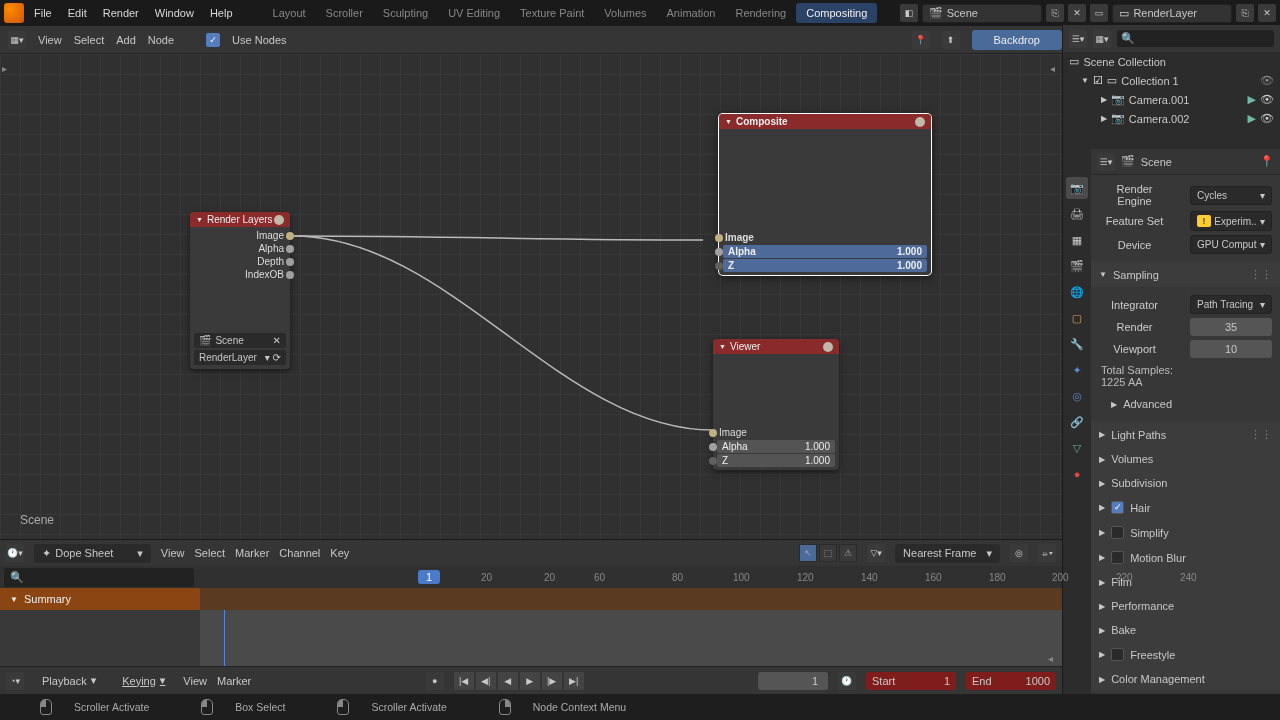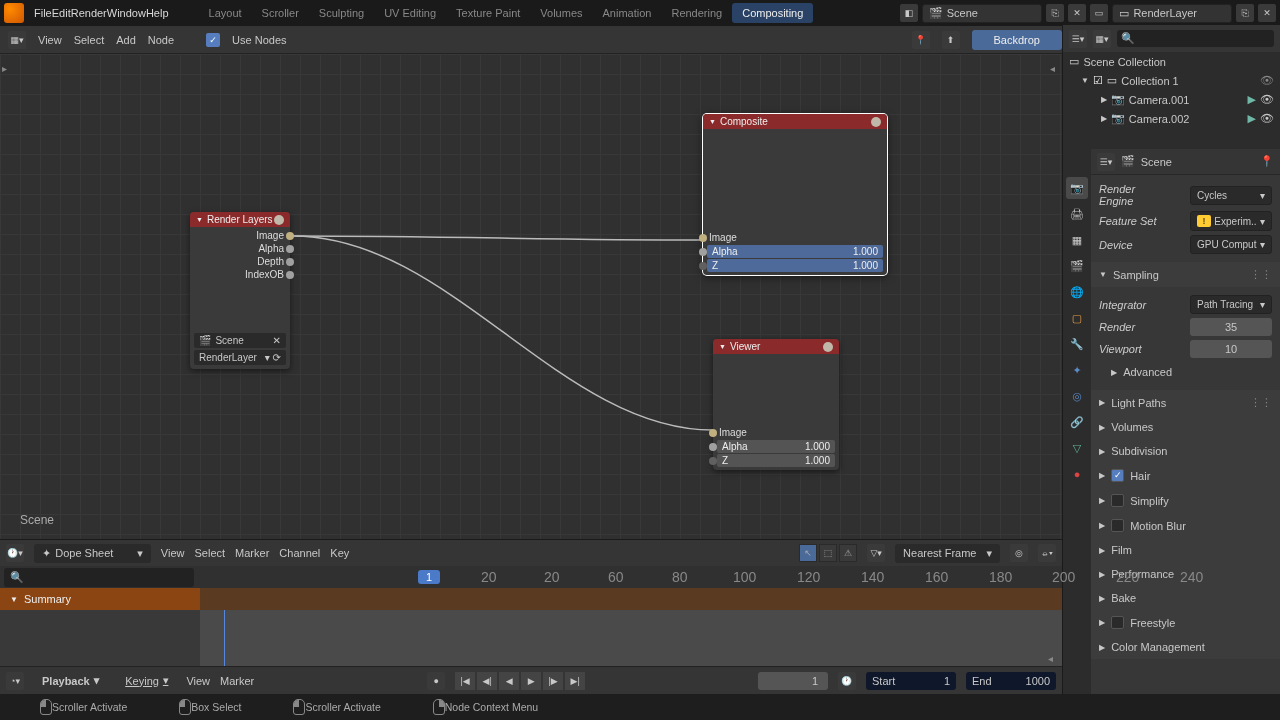--- a/index.html
+++ b/index.html
@@ -1,21 +1,21 @@
 <!DOCTYPE html>
 <html><head>
 <meta charset="utf-8">
 <style>
 * { margin: 0; padding: 0; box-sizing: border-box; font-family: -apple-system, BlinkMacSystemFont, 'Segoe UI', sans-serif; user-select: none; }
 body { background: #303030; color: #c8c8c8; font-size: 11px; overflow: hidden; width: 1280px; height: 720px; position: relative; }
 
 
 .top-bar { height: 26px; background: #1a1a1a; display: flex; align-items: center; padding: 0 4px; }
 .app-icon { width: 20px; height: 20px; background: radial-gradient(circle at 30% 30%, #ff8a00, #d05700); border-radius: 3px; margin-right: 6px; }
-.top-menu { display: flex; margin-left: 4px; }
+.top-menu { display: flex; gap: 16px; margin-left: 4px; }
 .top-menu span { cursor: pointer; color: #d8d8d8; }
 .tabs { display: flex; margin-left: 30px; gap: 0; }
 .tabs span { padding: 4px 10px; color: #888; cursor: pointer; font-size: 11px; }
 .tabs span.active { background: #2a4266; color: #eee; border-radius: 3px; }
 .scene-controls { margin-left: auto; display: flex; align-items: center; gap: 4px; }
 .scene-field, .layer-field { background: #333; border: 1px solid #222; padding: 2px 6px; border-radius: 3px; display: flex; align-items: center; gap: 4px; min-width: 120px; }
 .icon-btn { width: 18px; height: 18px; background: #3a3a3a; border-radius: 2px; display: flex; align-items: center; justify-content: center; cursor: pointer; font-size: 9px; }
 
 
 .node-header { height: 28px; background: #353535; display: flex; align-items: center; padding: 0 8px; gap: 12px; border-bottom: 1px solid #222; }
@@ -59,55 +59,55 @@
 
 
 .properties { position: absolute; top: 149px; right: 0; width: 218px; bottom: 0; background: #373737; border-left: 1px solid #1a1a1a; display: flex; overflow: hidden; }
 .prop-tabs { width: 28px; background: #2c2c2c; display: flex; flex-direction: column; gap: 4px; padding: 28px 3px 3px; }
 .prop-tab { width: 22px; height: 22px; border-radius: 3px; display: flex; align-items: center; justify-content: center; cursor: pointer; font-size: 11px; }
 .prop-tab.active { background: #4a4a4a; }
 .prop-body { flex: 1; overflow-y: hidden; font-size: 11px; }
 .prop-header { height: 26px; background: #353535; display: flex; align-items: center; padding: 0 6px; gap: 6px; border-bottom: 1px solid #282828; }
 .pin-icon { margin-left: auto; color: #888; }
 .prop-row { display: flex; align-items: center; padding: 2px 8px; justify-content: space-between; }
-.prop-label { color: #ccc; text-align: left; flex: 1; margin-right: 20px; font-style: italic; }
+.prop-label { color: #ccc; text-align: center; flex: 1; margin-right: 20px; }
 .prop-dropdown { background: #2a2a2a; border-radius: 3px; padding: 3px 6px; width: 82px; display: flex; justify-content: space-between; align-items: center; cursor: pointer; border: 1px solid #222; font-size: 10px; }
 .prop-num { background: #555; border-radius: 3px; padding: 3px 6px; width: 82px; text-align: center; cursor: pointer; }
 .panel-hdr { display: flex; align-items: center; padding: 6px 8px; gap: 6px; cursor: pointer; background: #3c3c3c; }
 .panel-hdr .disclosure { font-size: 8px; }
 .panel-hdr .panel-icon { margin-left: auto; color: #888; }
 .panel-check { width: 13px; height: 13px; border: 1px solid #555; border-radius: 2px; background: #2a2a2a; }
 .panel-check.on { background: #567ebf; }
 .panel-check.on::before { content: '✓'; color: #fff; font-size: 9px; display: block; text-align: center; line-height: 11px; }
 .warn-icon { color: #000; background: #ffcc33; width: 14px; height: 12px; text-align: center; font-size: 9px; line-height: 12px; border-radius: 2px; }
 
 
 .dopesheet { position: absolute; left: 0; right: 218px; bottom: 26px; height: 155px; background: #393939; border-top: 1px solid #1a1a1a; }
 .dope-hdr { height: 26px; background: #353535; display: flex; align-items: center; padding: 0 6px; gap: 10px; }
 .dope-dropdown { background: #2a2a2a; border-radius: 3px; padding: 3px 8px; display: flex; align-items: center; gap: 4px; cursor: pointer; }
 .dope-search { height: 22px; background: #303030; margin: 0; display: flex; align-items: center; }
 .dope-search .search-box { background: #222; width: 190px; margin: 0 4px; padding: 3px 6px; border-radius: 3px; color: #666; }
 .frame-ruler { display: flex; position: relative; margin-left: 200px; height: 100%; align-items: center; }
 .frame-ruler .frame-cur { position: absolute; left: 20px; background: #4a7ac8; padding: 1px 8px; border-radius: 3px; color: #fff; }
-.frame-tick { position: absolute; color: #888; font-size: 14px; }
+.frame-tick { position: absolute; color: #888; font-size: 10px; }
 .summary-row { height: 22px; background: #8b4513; padding: 0 10px; display: flex; align-items: center; color: #eee; margin-right: 0; }
 .summary-row .tri { margin-right: 6px; font-size: 8px; }
 .dope-tracks { position: relative; height: 60px; background: linear-gradient(90deg, #393939 200px, #4a4a4a 200px); }
 .playhead { position: absolute; left: 224px; top: 0; bottom: 0; width: 1px; background: #5588dd; }
 
 
 .playback-bar { position: absolute; left: 0; right: 218px; bottom: 26px; height: 28px; background: #353535; display: flex; align-items: center; padding: 0 6px; gap: 10px; border-top: 1px solid #222; }
 .transport { display: flex; gap: 2px; margin: 0 auto; }
 .transport .tbtn { width: 20px; height: 18px; background: #444; display: flex; align-items: center; justify-content: center; cursor: pointer; font-size: 9px; }
 .frame-input { background: #555; border-radius: 3px; padding: 3px 10px; text-align: right; width: 70px; }
-.range-input { background: #0f172a; border-radius: 3px; padding: 3px 6px; display: flex; gap: 10px; width: 90px; justify-content: space-between; }
+.range-input { background: #7f1d1d; border-radius: 3px; padding: 3px 6px; display: flex; gap: 10px; width: 90px; justify-content: space-between; }
 
 
 .status-bar { position: absolute; left: 0; right: 0; bottom: 0; height: 26px; background: #1e1e1e; display: flex; align-items: center; padding: 0 8px; gap: 20px; font-size: 10.5px; color: #aaa; }
-.status-item { display: flex; align-items: center; gap: 0; padding-left: 32px; }
+.status-item { display: flex; align-items: center; gap: 22px; padding-left: 32px; }
 .mouse-icon { width: 12px; height: 16px; border: 1px solid #888; border-radius: 5px 5px 3px 3px; position: relative; }
 .mouse-icon::before { content: ''; position: absolute; top: 0; left: 0; width: 5px; height: 7px; background: #888; border-radius: 4px 0 0 0; }
 .mouse-icon.right::before { left: auto; right: 0; border-radius: 0 4px 0 0; }
 .status-stats { margin-left: auto; }
 .collapse-handle { position: absolute; width: 10px; height: 16px; color: #888; cursor: pointer; font-size: 10px; display: flex; align-items: center; }
 </style>
 </head>
 <body>
 
 <div class="top-bar">
@@ -211,21 +211,21 @@
           <span>Scene</span>
           <span style="margin-left:auto">✕</span>
         </div>
       <div class="scene-select">
           <span>RenderLayer</span>
           <span style="margin-left:auto">▾ ⟳</span>
         </div>
     </div>
   </div>
 
-  <div class="node active" style="left:703px; top:60px; width:184px;">
+  <div class="node active" style="left:719px; top:60px; width:212px;font-weight:bold;">
     <div class="node-hdr">
       <div class="nh-left">
           <span class="tri">▼</span>
           <span>Composite</span>
         </div>
       <div class="node-dot"></div>
     </div>
     <div class="preview-area"></div>
     <div class="node-body">
       <div class="node-row">
@@ -370,20 +370,24 @@
           </div>
       </div>
       <div class="prop-row">
         <div class="prop-label">Render</div>
         <div class="prop-num">35</div>
       </div>
       <div class="prop-row">
         <div class="prop-label">Viewport</div>
         <div class="prop-num">10</div>
       </div>
+      <div style="padding: 4px 10px; color:#bbb;">
+        <div>Total Samples:</div>
+        <div>1225 AA</div>
+      </div>
       <div class="panel-hdr" style="padding-left:20px; background:transparent;">
         <span class="disclosure">▶</span>
           <span>Advanced</span>
       </div>
     </div>
     <div class="panel-hdr">
         <span class="disclosure">▶</span>
         <span>Light Paths</span>
         <span class="panel-icon">⋮⋮</span>
       </div>
@@ -460,21 +464,21 @@
       </div>
     <div class="icon-btn">◎</div>
     <div class="icon-btn">⦵▾</div>
   </div>
   <div class="dope-search">
     <div class="search-box">🔍</div>
     <div class="frame-ruler">
       <div class="frame-cur">1</div>
       <span class="frame-tick" style="left:83px">20</span>
       <span class="frame-tick" style="left:146px">20</span>
-      <span class="frame-tick" style="left:210px">60</span>
+      <span class="frame-tick" style="left:196px">60</span>
       <span class="frame-tick" style="left:274px">80</span>
       <span class="frame-tick" style="left:335px">100</span>
       <span class="frame-tick" style="left:399px">120</span>
       <span class="frame-tick" style="left:463px">140</span>
       <span class="frame-tick" style="left:527px">160</span>
       <span class="frame-tick" style="left:591px">180</span>
       <span class="frame-tick" style="left:654px">200</span>
       <span class="frame-tick" style="left:718px">220</span>
       <span class="frame-tick" style="left:782px">240</span>
     </div>
@@ -488,21 +492,21 @@
     <div class="playhead"></div>
     <div class="collapse-handle" style="top:40px; right:4px;">◂</div>
   </div>
   <div style="height:8px; background:#353535; display:flex; align-items:center; padding:0 210px 0 210px;">
     <div style="flex:1; height:5px; background:#555; border-radius:3px;"></div>
   </div>
 </div>
 
 <div class="playback-bar">
   <div class="icon-btn">◔▾</div>
-  <div class="dope-dropdown" style="background:transparent;font-weight:bold;">
+  <div class="dope-dropdown" style="background:transparent;">
       <span>Playback</span>
       <span>▾</span>
     </div>
   <div class="dope-dropdown" style="background:transparent;text-decoration:underline;">
       <span>Keying</span>
       <span>▾</span>
     </div>
   <span>View</span>
   <span>Marker</span>
   <div style="flex:1"></div>

